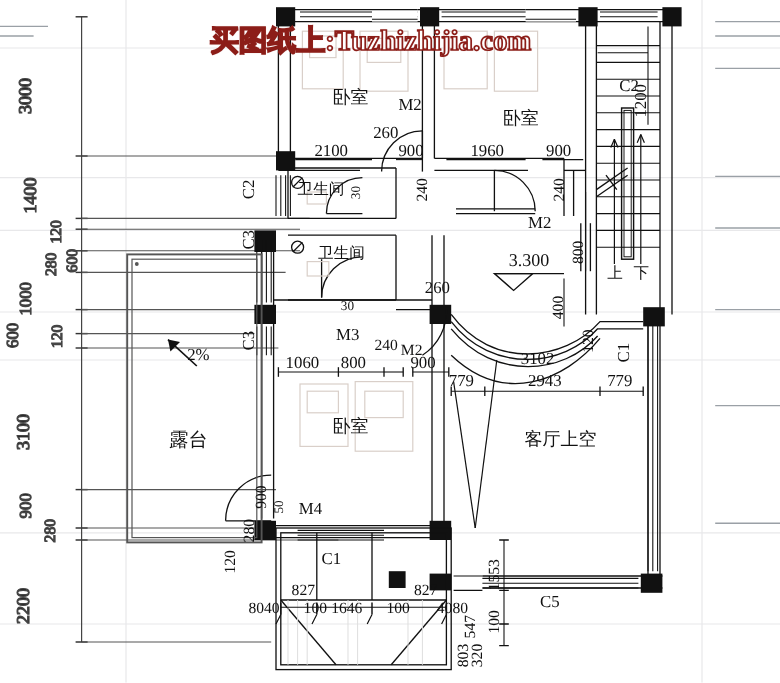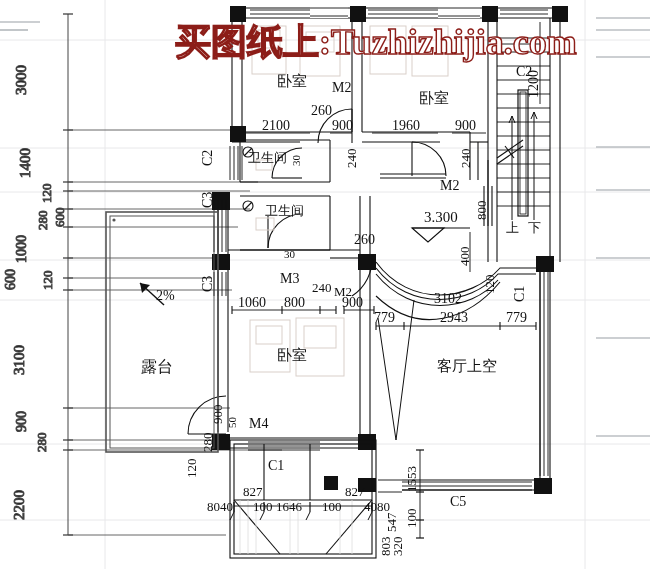--- a/index.html
+++ b/index.html
@@ -3,21 +3,21 @@
 <meta charset="utf-8">
 <style>
   html,body{margin:0;padding:0;background:#ffffff;}
   body{width:650px;height:569px;overflow:hidden;
        font-family:"Liberation Serif","DejaVu Serif",serif;}
   #plan{position:relative;width:650px;height:569px;background:#fff;}
   svg{display:block;}
   .wm{
     position:absolute;left:175px;top:18px;
     font-family:"Liberation Serif","DejaVu Serif",serif;
-    font-size:36px;font-weight:bold;letter-spacing:0px;
+    font-size:24px;font-weight:bold;letter-spacing:0px;
     color:#ffffff;
     -webkit-text-stroke:1.4px #8c1d18;
     text-shadow:0 0 1px #8c1d18;
     white-space:nowrap;
     pointer-events:none;
   }
 </style>
 </head>
 <body>
 

